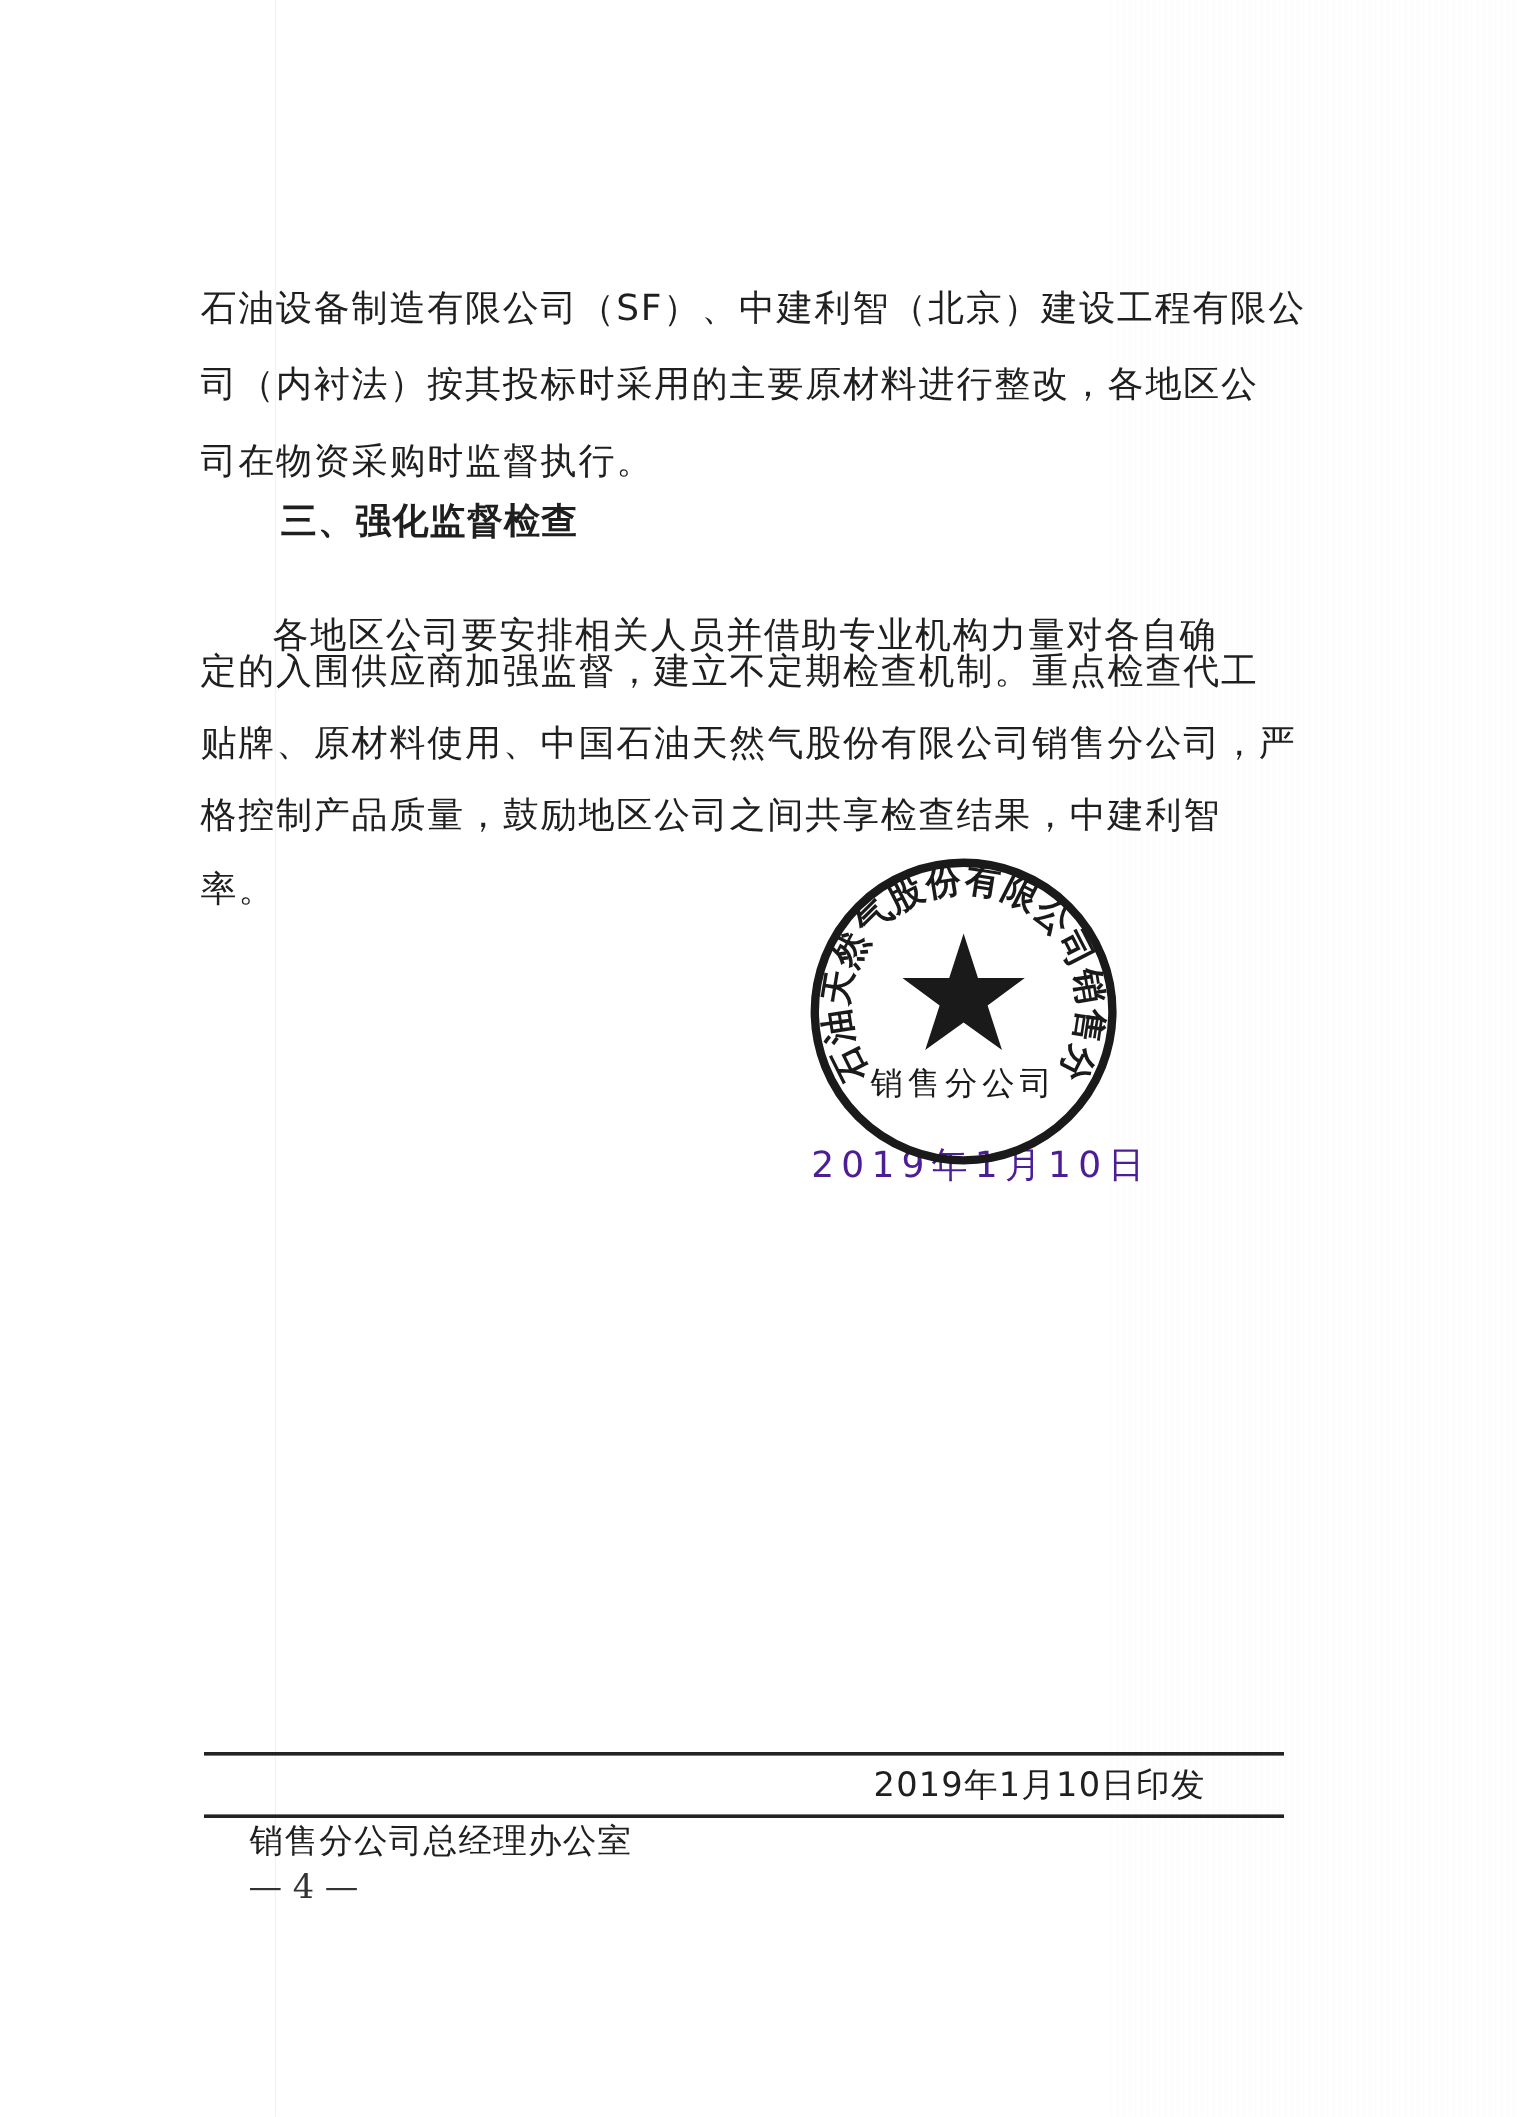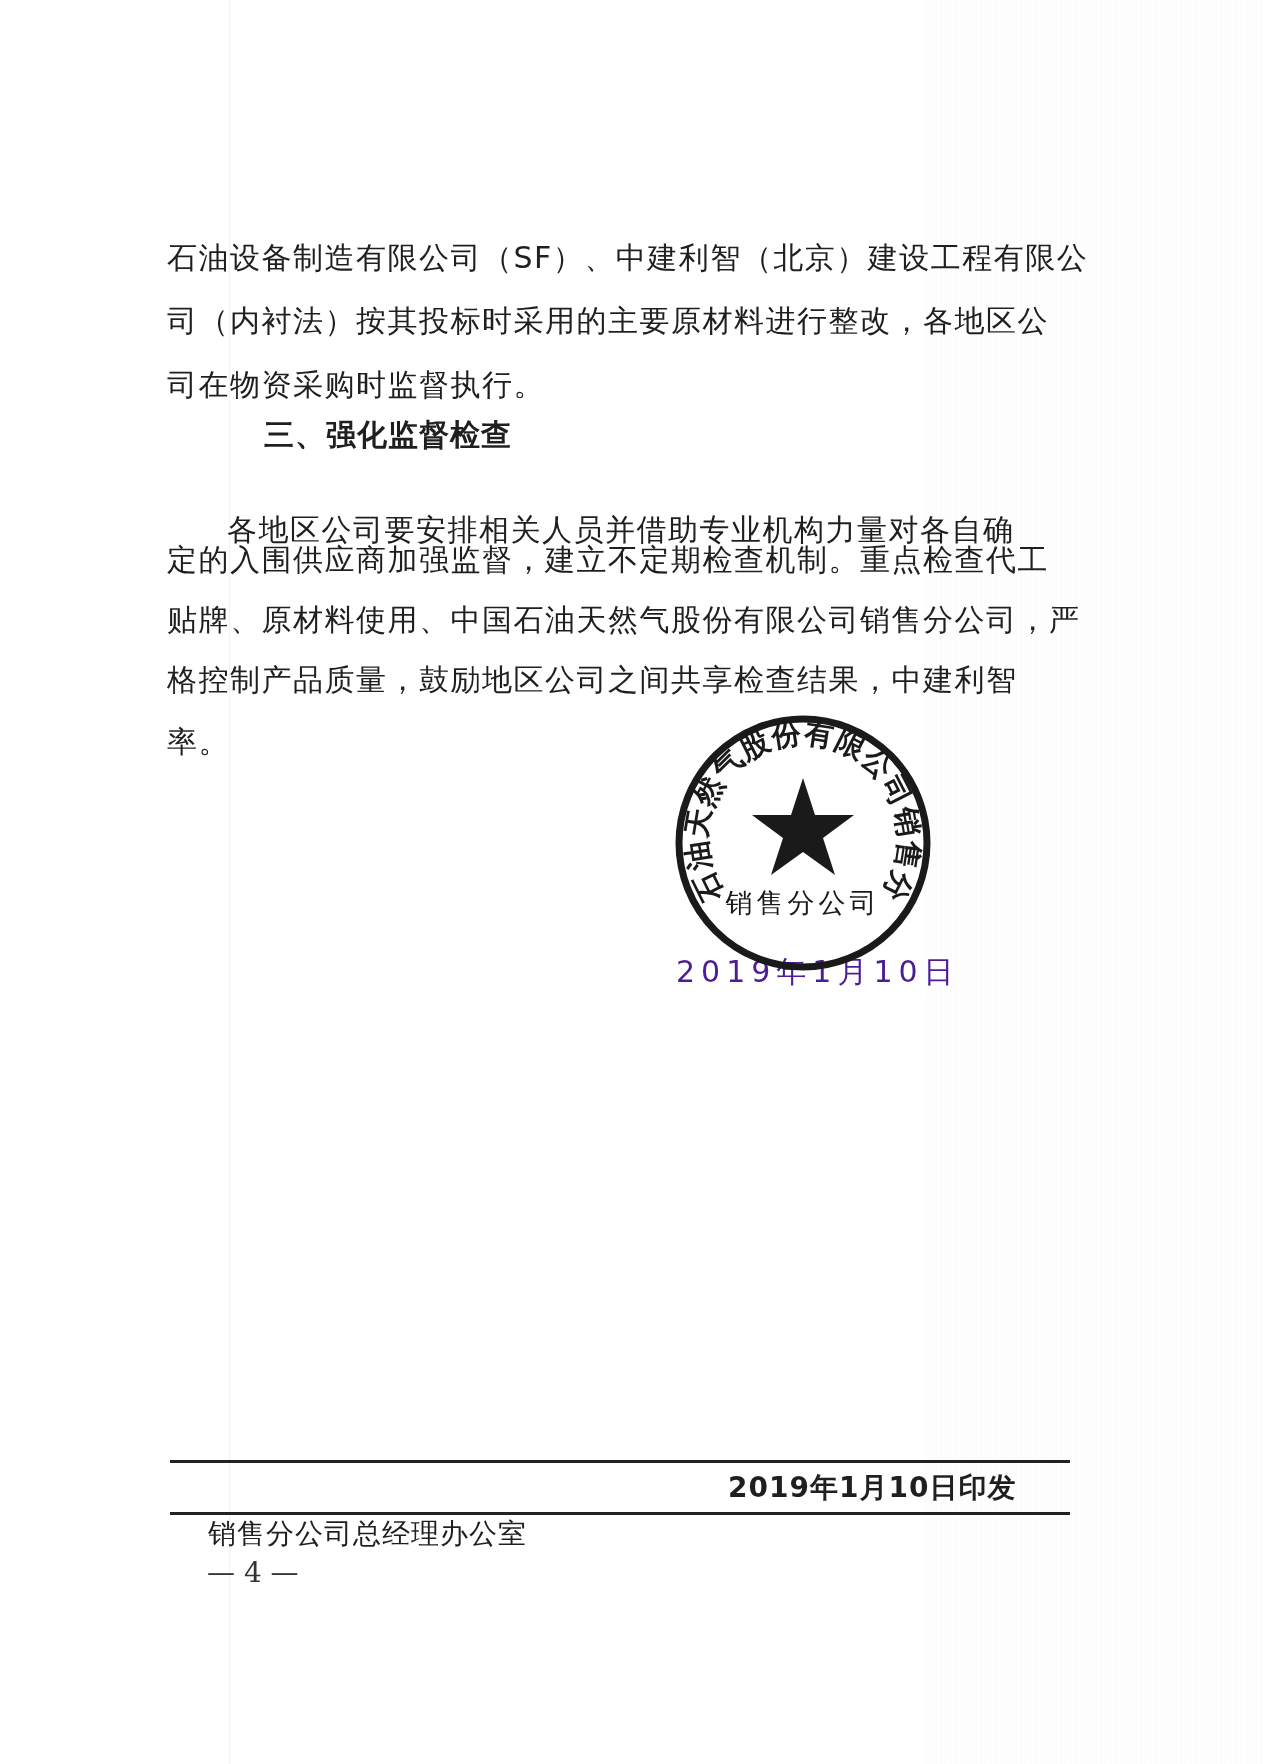--- a/index.html
+++ b/index.html
@@ -17,35 +17,35 @@
   .fold-line {
     position: absolute; top: 0; left: 229px; width: 1px; height: 1764px;
     background: rgba(0,0,0,0.05);
   }
   .line {
     position: absolute; left: 167px; width: 895px; white-space: nowrap;
     font-size: 30px; line-height: 40px; letter-spacing: 1.5px;
   }
   .heading {
     position: absolute; left: 234px; white-space: nowrap;
-    font-size: 30px; line-height: 40px; font-weight: bold; letter-spacing: 1px; margin-left: 30px;
+    font-size: 30px; line-height: 40px; font-weight: bold; letter-spacing: 1px;
   }
   .stamp {
     position: absolute; left: 672px; top: 712px; width: 262px; height: 262px;
   }
   .sign-date {
     position: absolute; left: 676px; top: 952px; font-size: 30px; line-height: 40px;
     letter-spacing: 6px; color: #4c1d95;
   }
   .rule { position: absolute; left: 170px; width: 900px; height: 3px; background: #222; }
   .footer-left {
     position: absolute; left: 208px; top: 1514px; font-size: 28px; line-height: 40px; letter-spacing: 1px;
   }
   .footer-right {
-    position: absolute; left: 728px; top: 1468px; font-size: 28px; line-height: 40px; letter-spacing: 1px; font-weight: bold;
+    position: absolute; left: 728px; top: 1468px; font-size: 28px; line-height: 40px; letter-spacing: 1px;
   }
   .page-num {
     position: absolute; left: 207px; top: 1553px; font-family: "DejaVu Serif", "Liberation Serif", serif;
     font-size: 28px; line-height: 40px; color: #333;
   }
 </style>
 </head>
 <body>
 
 <div class="scan-shade"></div>

